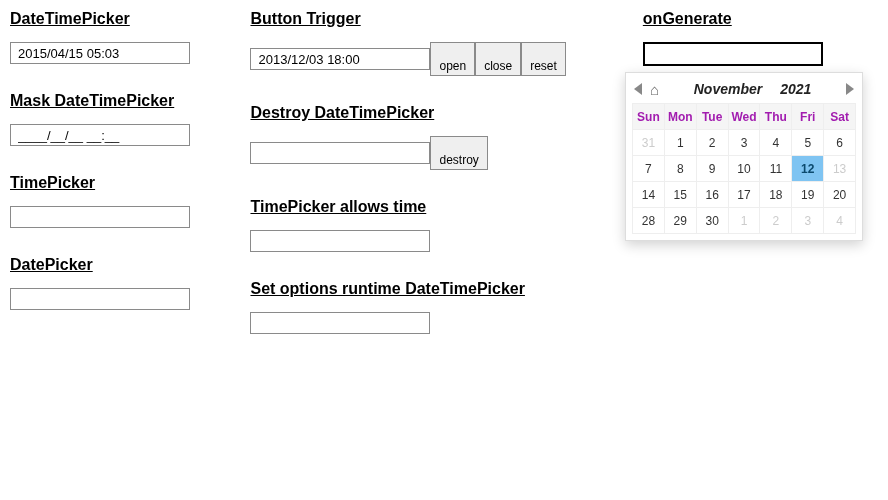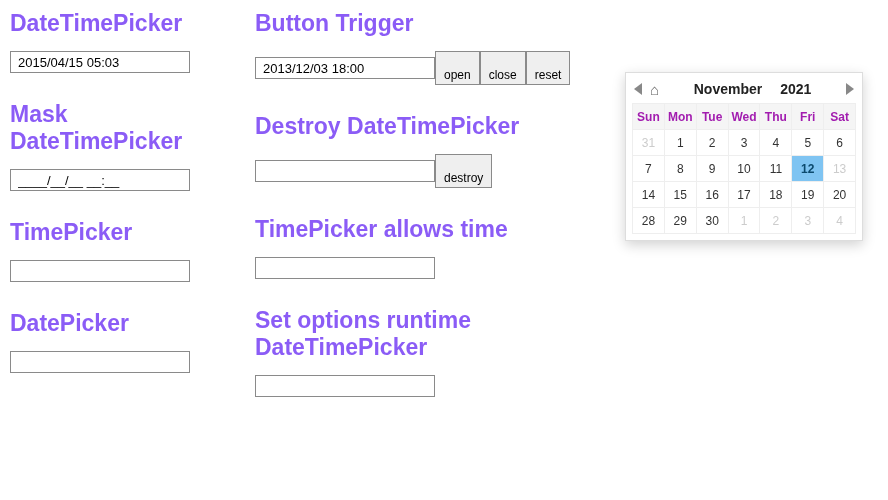--- a/index.html
+++ b/index.html
@@ -19,24 +19,25 @@
     align-items: flex-start;
   }
   .col {
     display: flex;
     flex-direction: column;
   }
   .col1 { width: 225px; }
   .col2 { width: 380px; }
   .col3 { width: 240px; }
   h3 {
-    font-size: 23px;
+    font-size: 16px;
     font-weight: 700;
     margin: 0 0 14px 0;
-    color: #8b5cf6;
+    color: #000000;
+    text-decoration: underline;
   }
   .section { margin-bottom: 28px; }
   input[type="text"] {
     height: 22px;
     padding: 2px 7px;
     border: 1px solid #8a8a8a;
     font-size: 13px;
     font-family: inherit;
     background: #fff;
   }
@@ -101,20 +102,21 @@
     color: #666;
     cursor: pointer;
     line-height: 1;
   }
   .cal-title {
     display: flex;
     gap: 18px;
     font-weight: 700;
     font-size: 14px;
     color: #222;
+    font-style: italic;
   }
   .cal-grid {
     border-top: 1px solid #eee;
     border-left: 1px solid #eee;
   }
   .cal-row {
     display: flex;
   }
   .cal-cell {
     width: 32px;
@@ -185,20 +187,26 @@
     <div class="section">
       <h3>TimePicker allows time</h3>
       <input type="text" style="width: 180px;" value="">
     </div>
     <div class="section">
       <h3>Set options runtime DateTimePicker</h3>
       <input type="text" style="width: 180px;" value="">
     </div>
   </div>
 
+  <div class="col col3">
+    <div class="section">
+      <h3>onGenerate</h3>
+      <input type="text" class="strong" style="width: 180px;" value="">
+    </div>
+  </div>
 </div>
 
 <div class="calendar">
   <div class="cal-head">
     <div class="cal-nav">
       <div class="cal-icon tri-left"></div>
       <span class="home-icon">⌂</span>
     </div>
     <div class="cal-title">
       <span>November</span>

